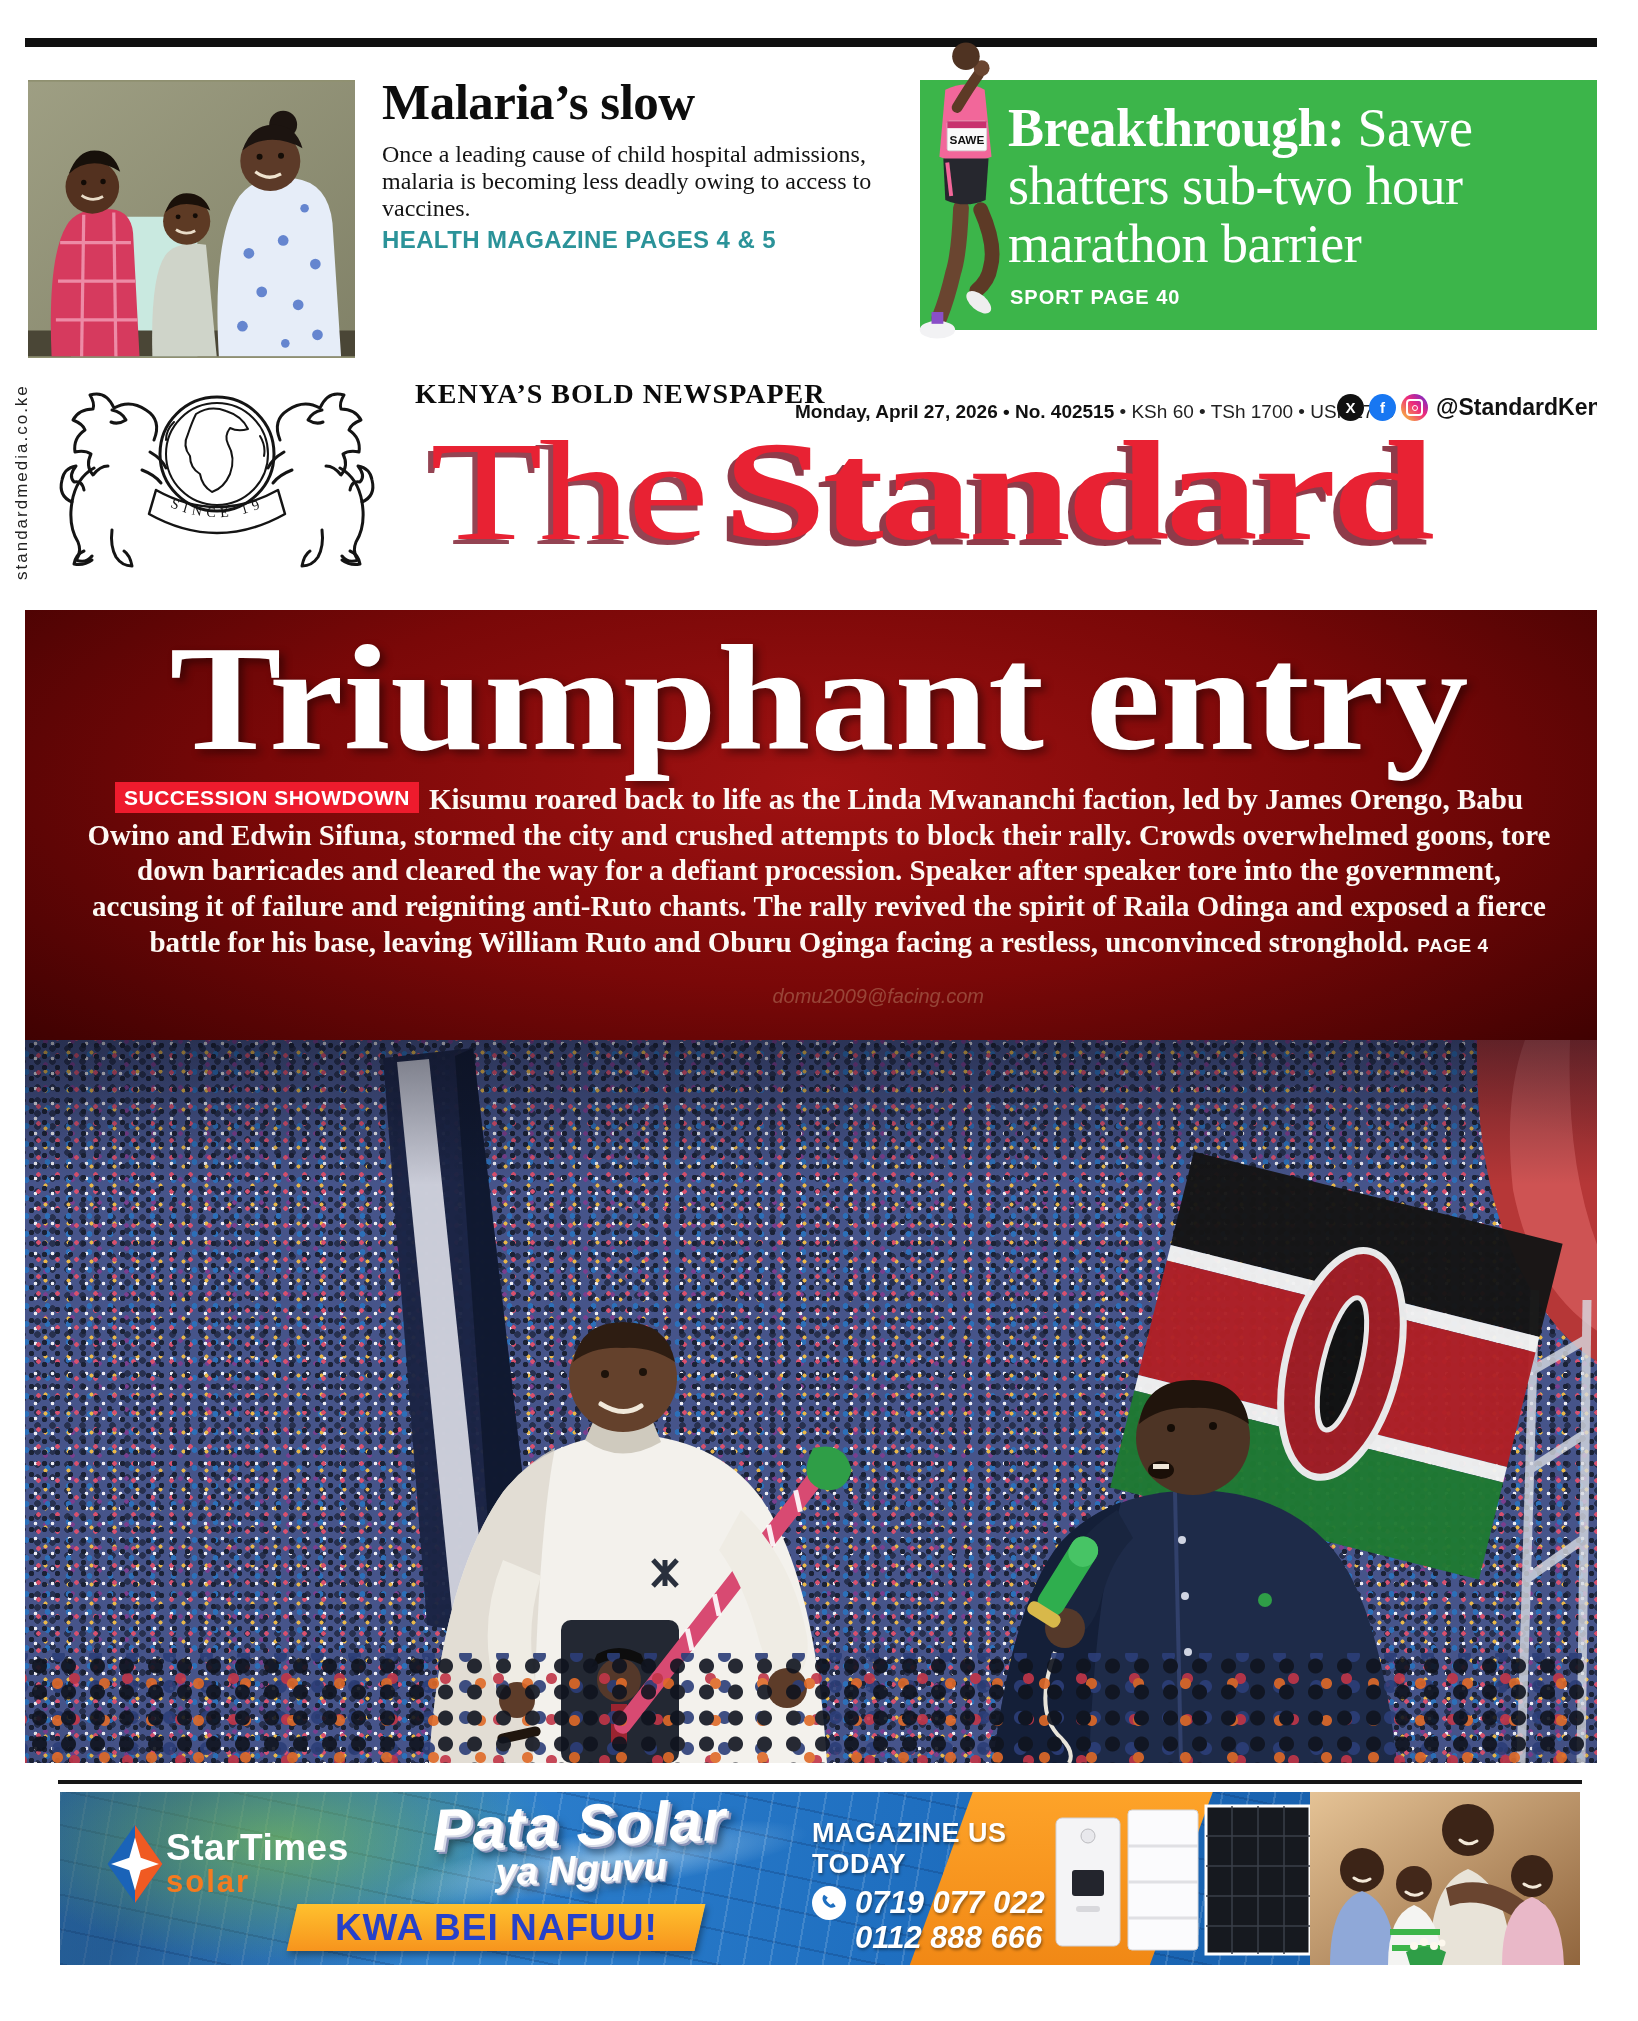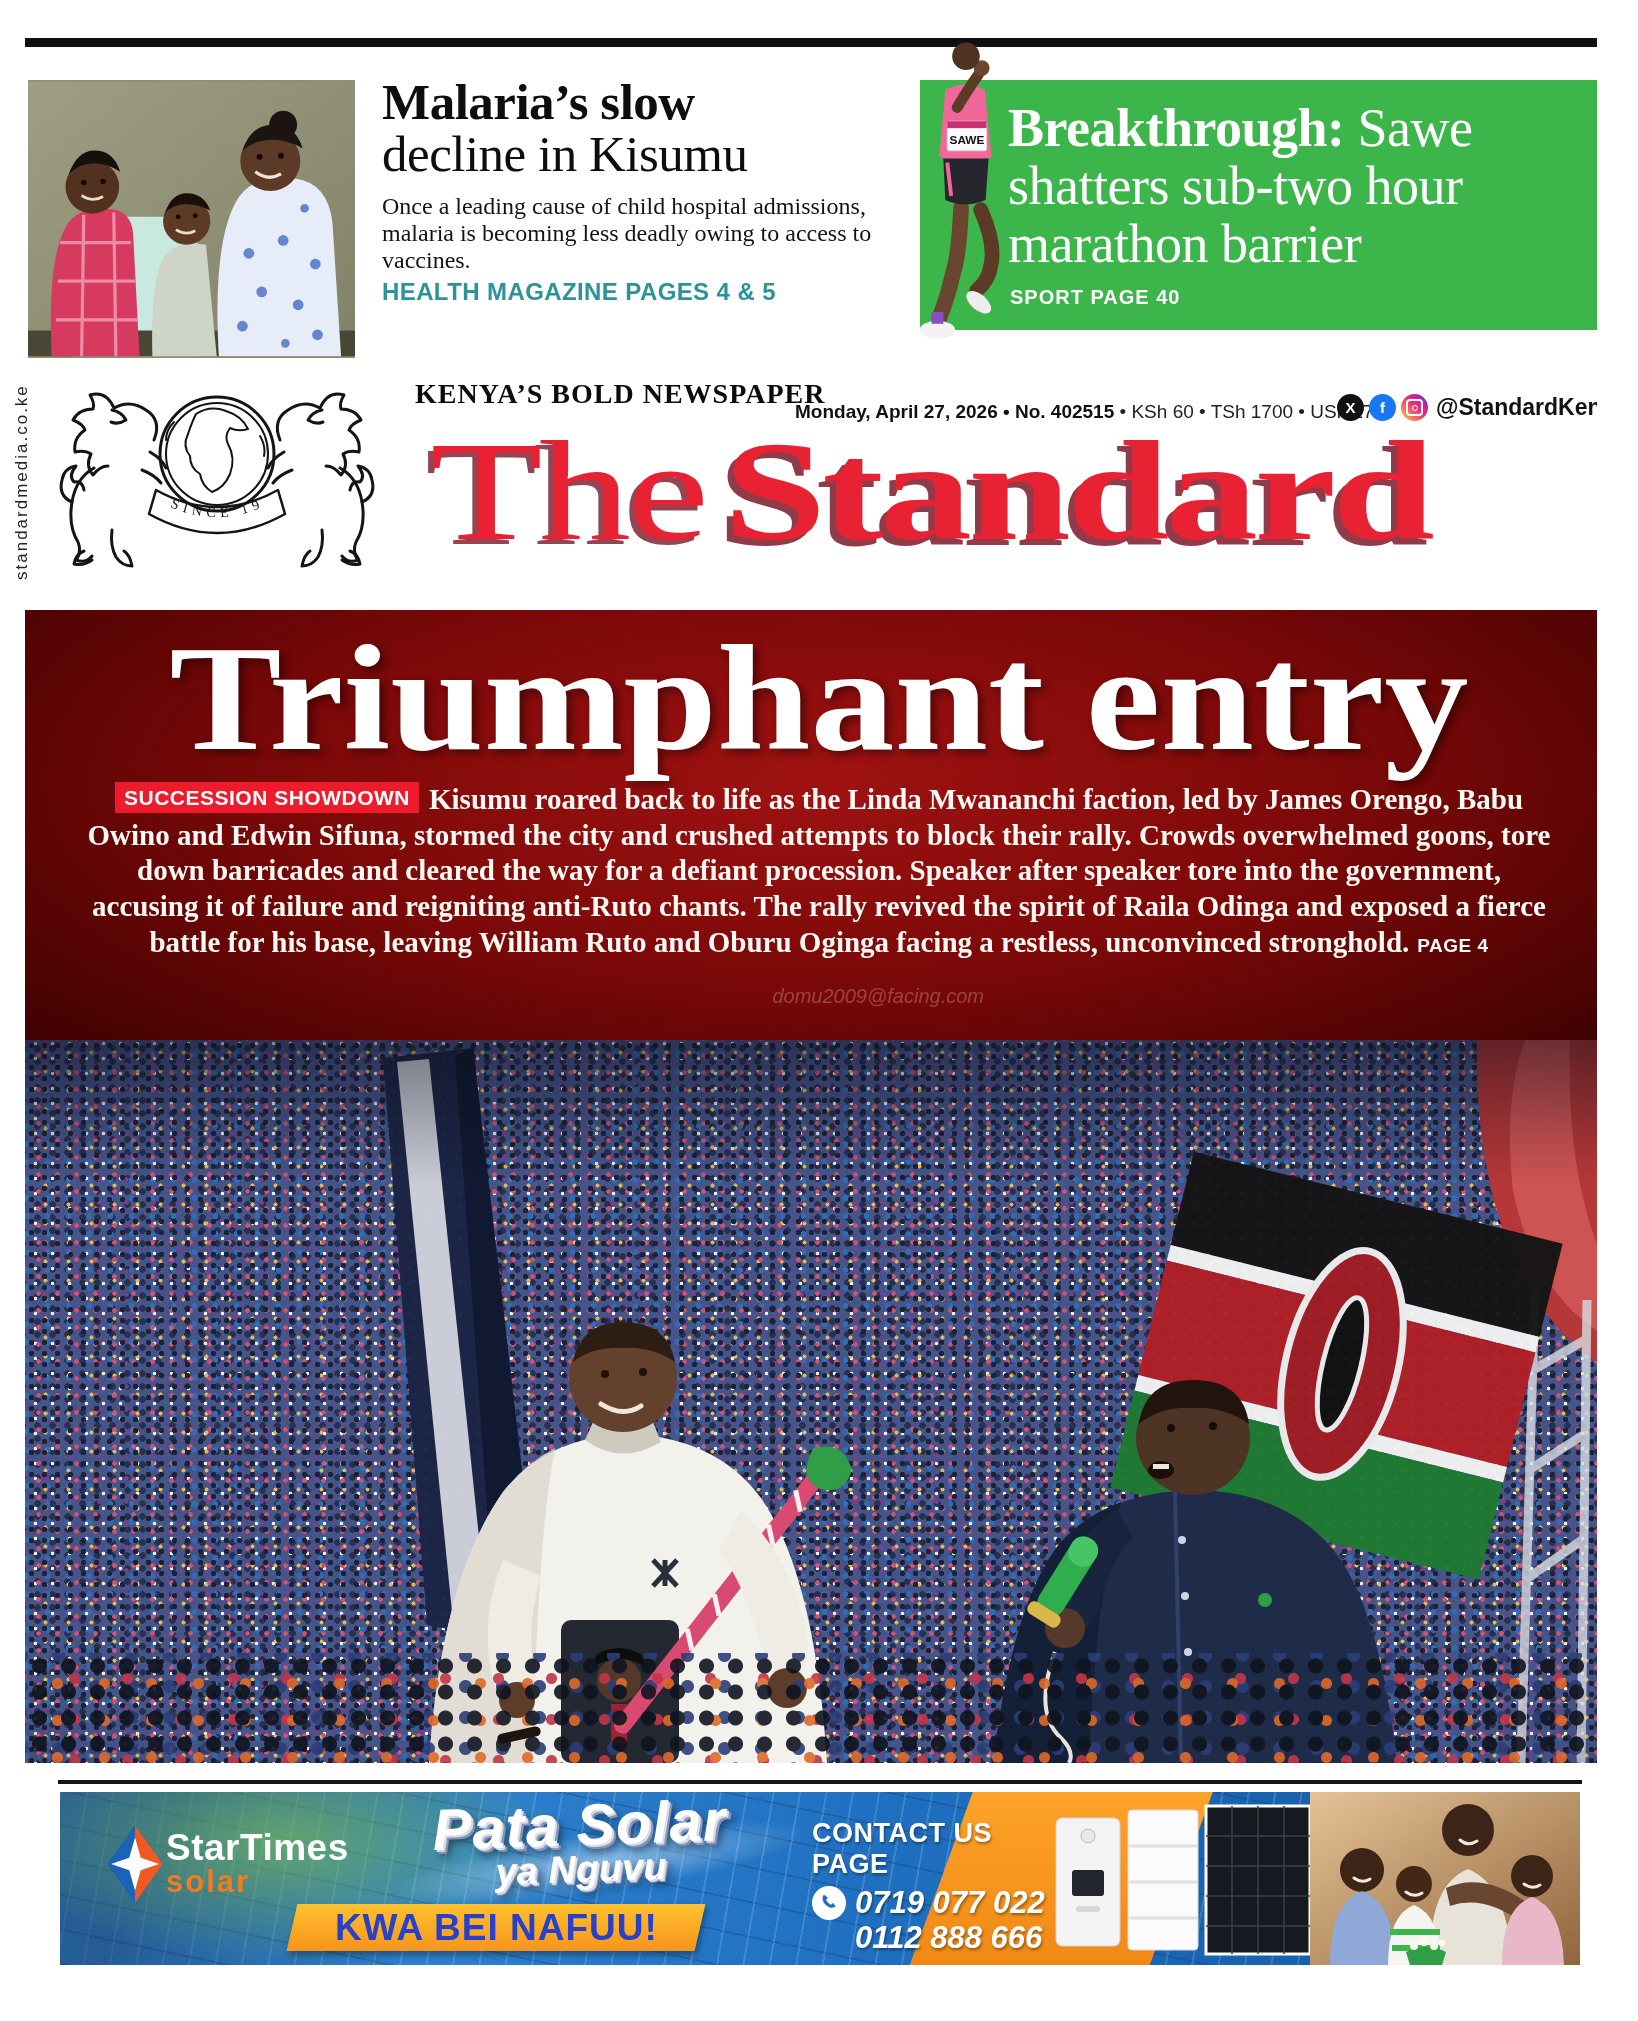--- a/index.html
+++ b/index.html
@@ -185,21 +185,20 @@
       <path d="M200 64 q8 -24 28 -24 q22 0 28 22 q-14 -8 -28 -8 q-16 0 -28 10" fill="#1c1410"></path>
       <path d="M212 84 q12 9 24 2" stroke="#f0e4d0" stroke-width="3" fill="none"></path>
       <circle cx="216" cy="70" r="2.8" fill="#140d07"></circle>
         <circle cx="236" cy="69" r="2.8" fill="#140d07"></circle>
     </svg>
   </div>
 
   <div class="abs health-text">
     <div class="health-h">
       <span class="hb">Malaria’s slow</span>
-      <span class="hl">decline in Kisumu</span>
     </div>
     <div class="health-body">Once a leading cause of child hospital admissions, malaria is becoming less deadly owing to access to vaccines.</div>
     <div class="health-kicker">HEALTH MAGAZINE PAGES 4 &amp; 5</div>
   </div>
 
   <div class="abs sport">
     <div class="sport-head">
       <span class="hb">Breakthrough:</span><span class="hl"> Sawe shatters sub-two hour marathon barrier</span>
     </div>
     <div class="sport-kicker">SPORT  PAGE 40</div>
@@ -408,21 +407,21 @@
     <div class="pata">
       <div class="pata-1">Pata Solar</div>
       <div class="pata-2">ya Nguvu</div>
     </div>
 
     <div class="price-banner">
       <span>KWA BEI NAFUU!</span>
     </div>
 
     <div class="contact">
-      <div class="contact-label">CONTACT US PAGE</div>
+      <div class="contact-label">MAGAZINE US TODAY</div>
       <div class="contact-row">
         <span class="phone-badge">
           <svg width="20" height="20" viewBox="0 0 24 24">
               <path d="M6 2 C3 5 4 10 8 14 C12 18 17 19 20 16 L17 12 L14 14 C11.5 12.5 10 11 8.5 8.5 L10.5 5.5 Z" fill="#1f6fc0"></path>
             </svg>
         </span>
         <div class="phone-nums">
           <div>0719 077 022</div>
           <div>0112 888 666</div>
         </div>

